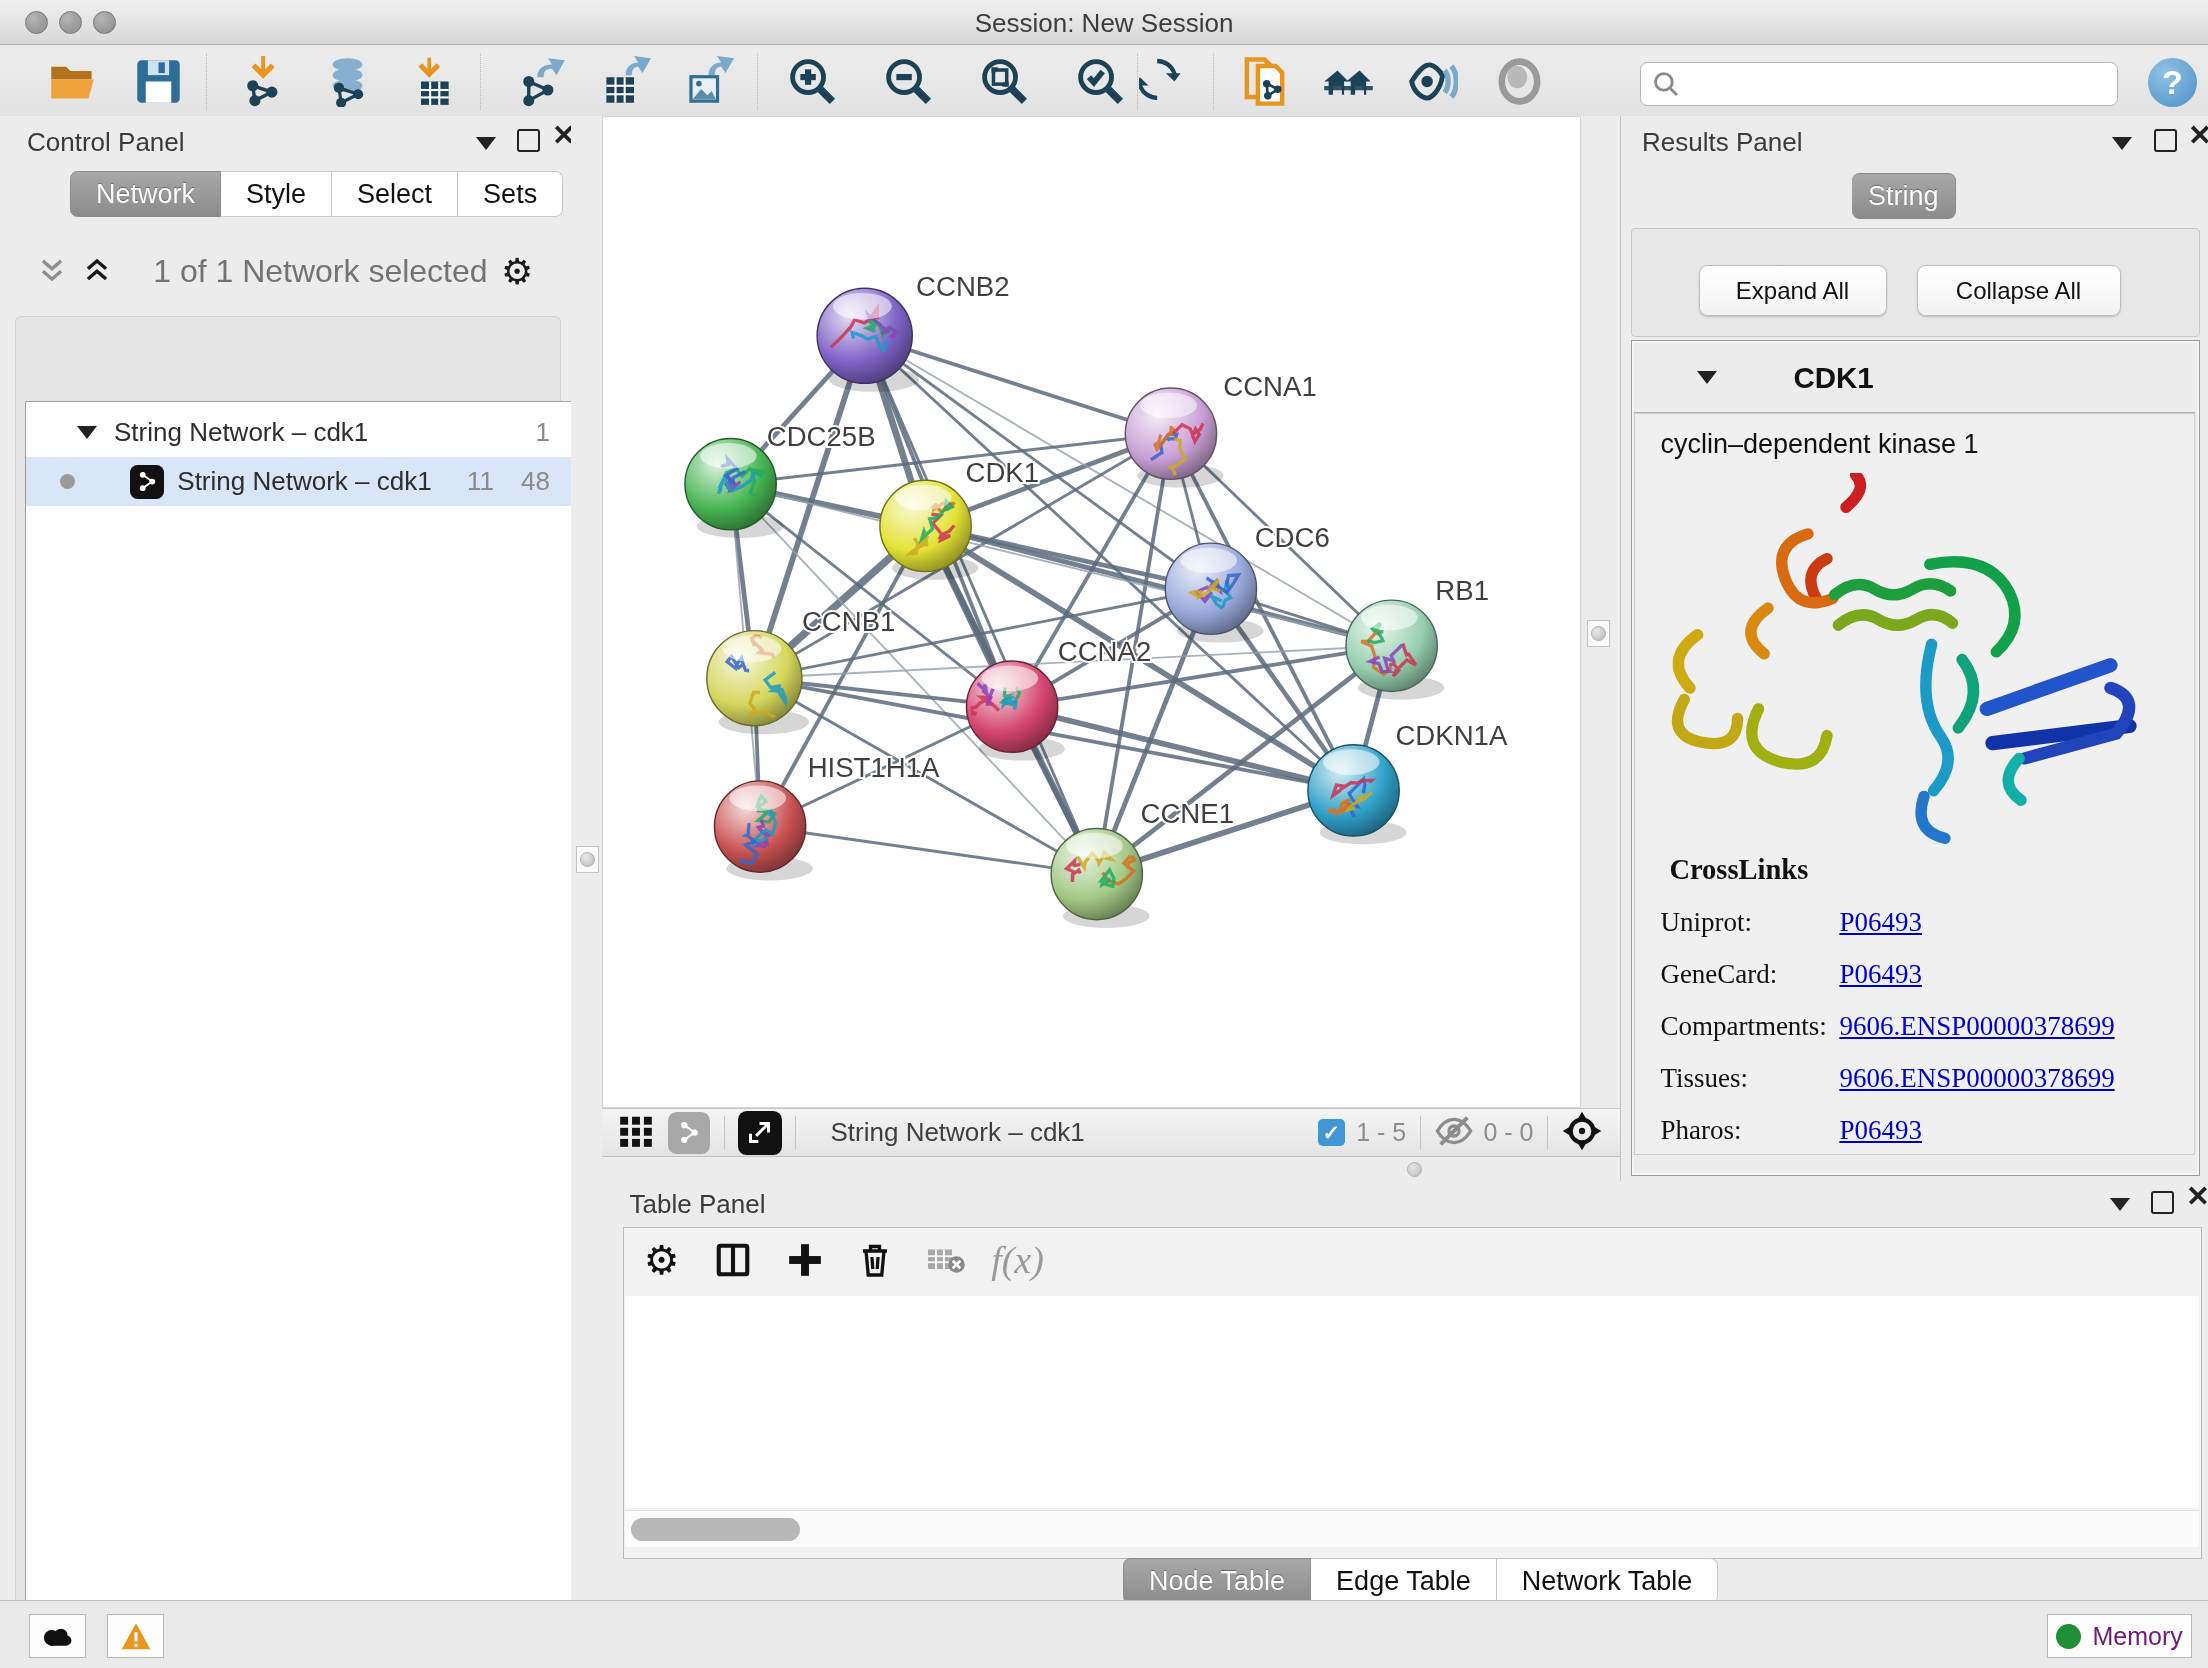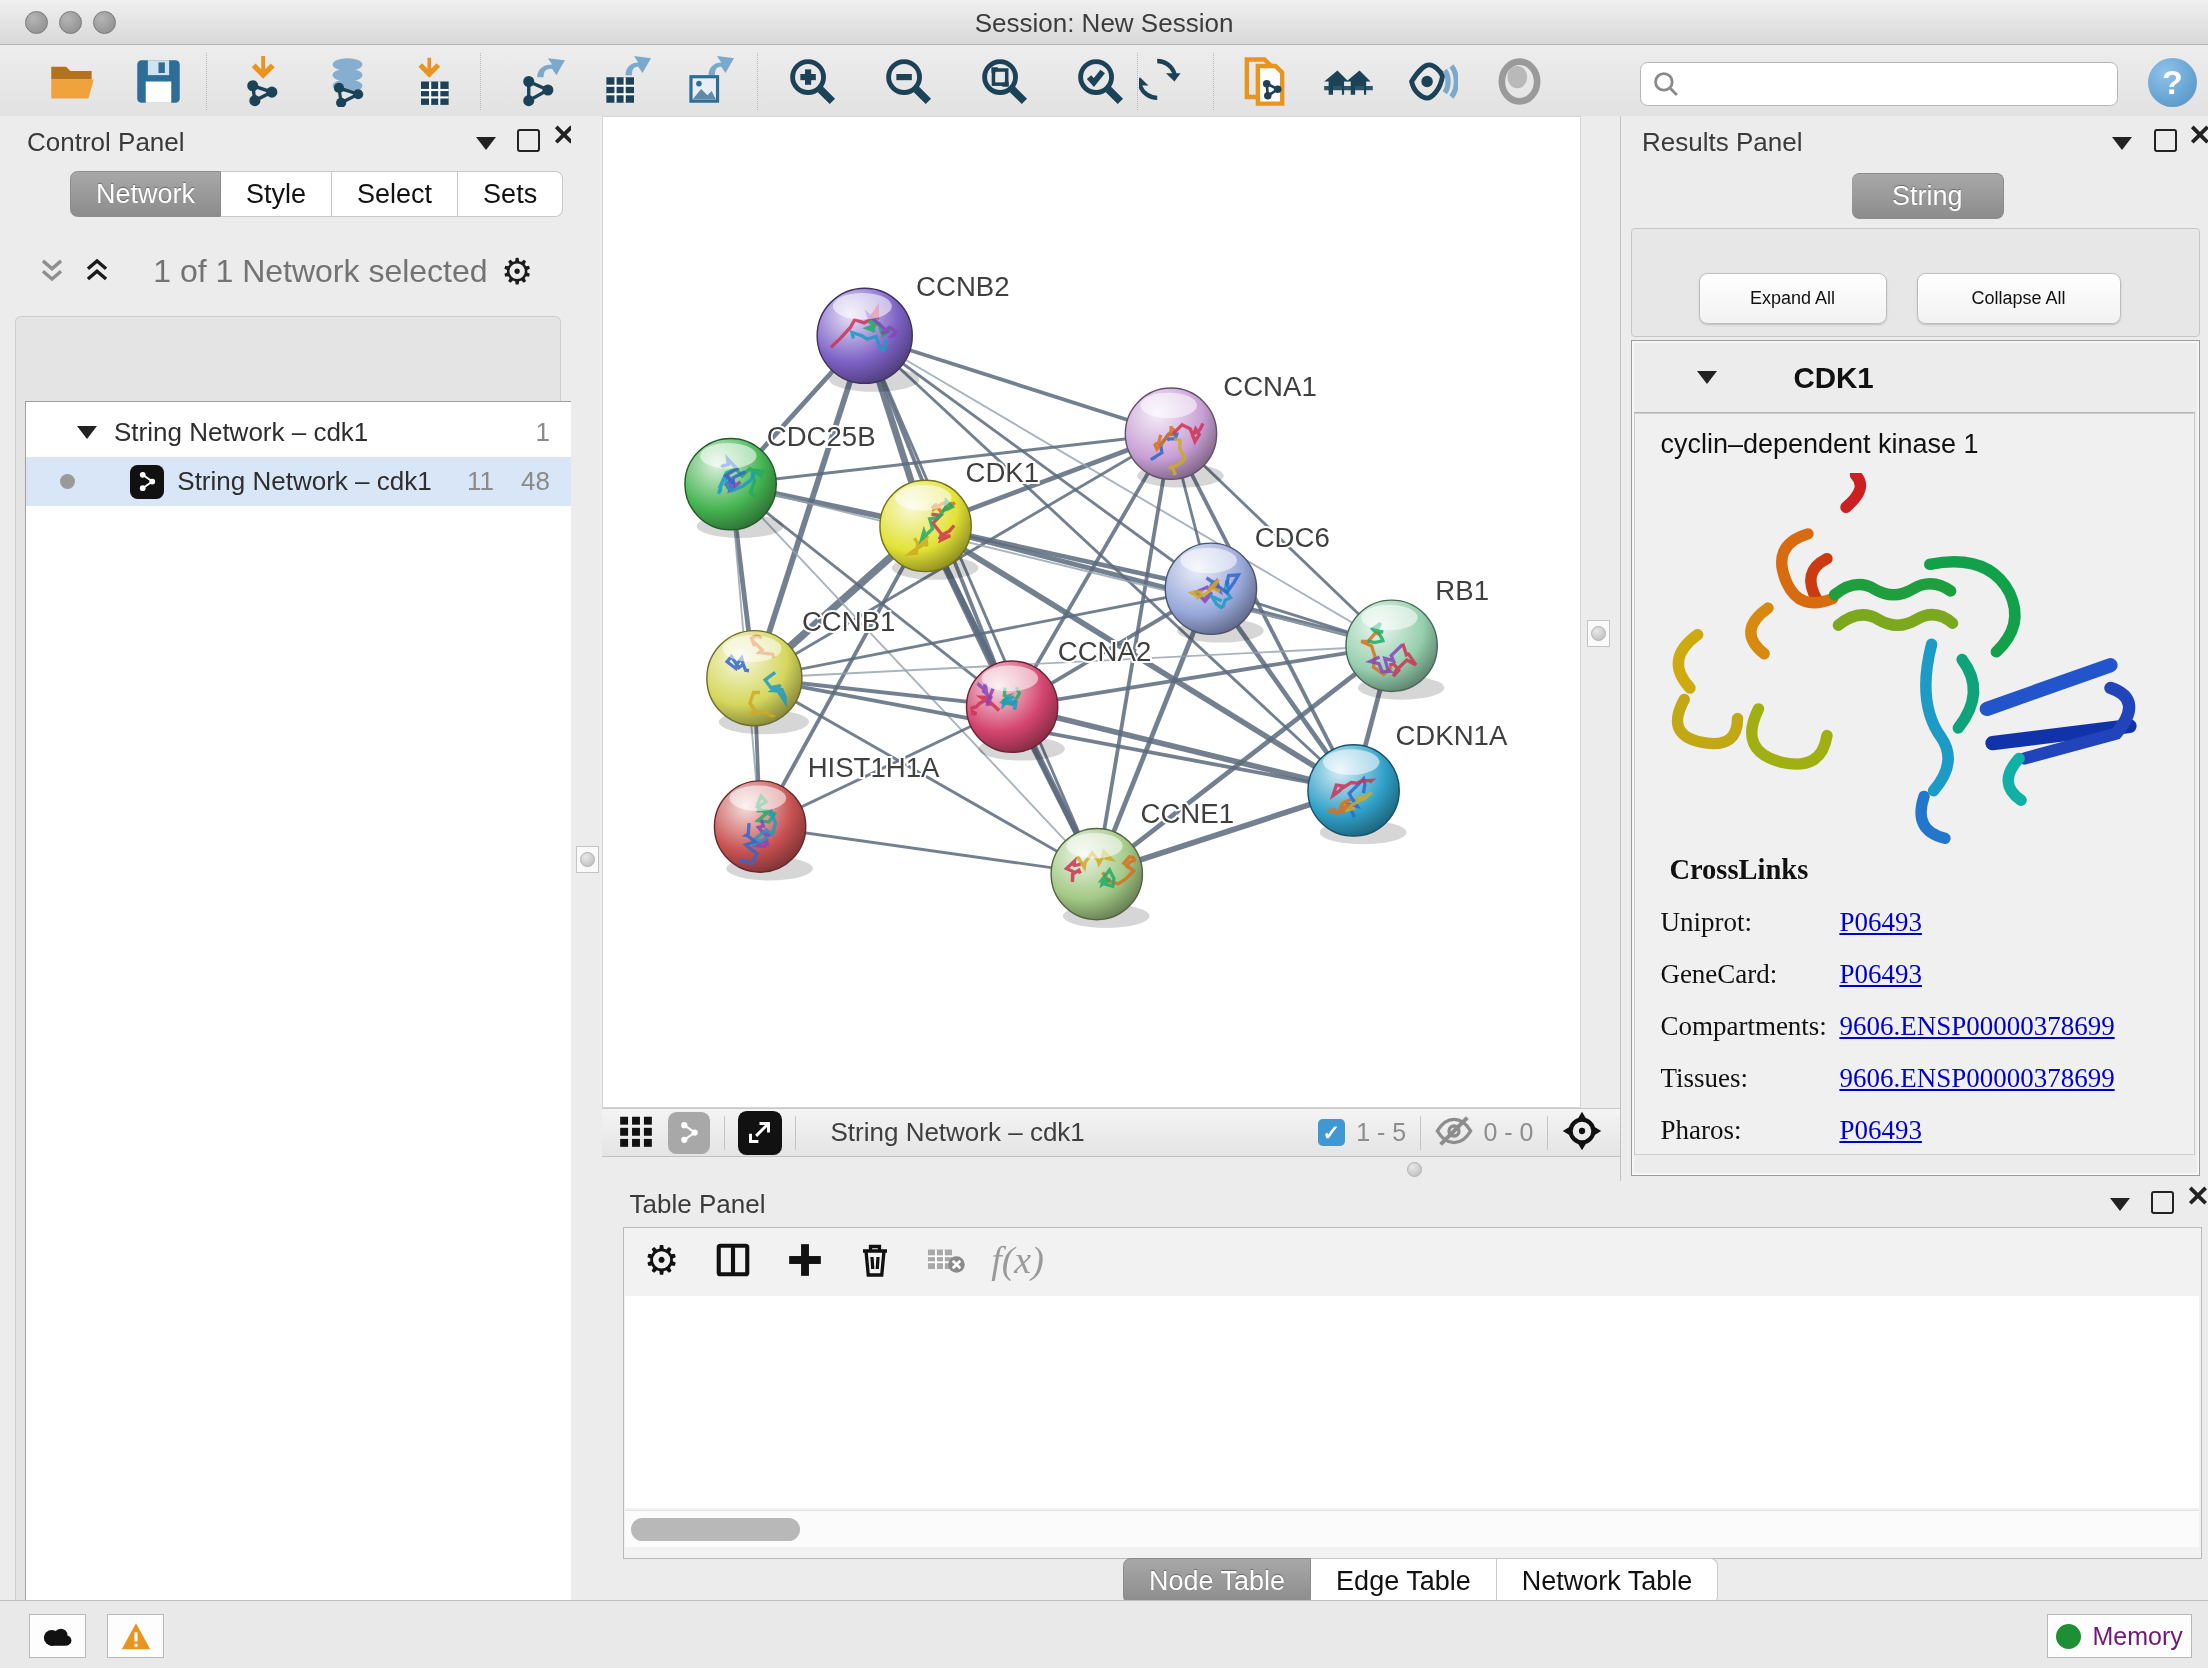--- a/index.html
+++ b/index.html
@@ -65,22 +65,22 @@
   .vt-sep{width:0;height:34px;border-left:1px solid #c4c4c4;margin:0 13.3px;}
   #vt-title{font-size:26px;color:#3f3f3f;margin-left:21px;}
   .vt-gray{color:#8d8d8d;font-size:25px;}
   #vt-check{width:27px;height:27px;border-radius:4.8px;background:#3f97d4;color:#fff;font-size:21px;
     font-weight:bold;display:flex;align-items:center;justify-content:center;}
   
   #results-panel{left:1620px;top:116px;width:589px;height:1065px;background:#ececec;
     border-left:1.9px solid #c3c3c3;box-sizing:border-box;}
   #rp-group{position:absolute;left:9.5px;top:112px;width:567px;height:107px;background:#e7e7e7;
     border:1px solid #c6c6c6;border-radius:3.8px;}
-  .rp-btn{position:absolute;top:44px;height:49px;background:linear-gradient(#ffffff,#f2f2f2);
-    border:1px solid #bdbdbd;border-radius:8.6px;font-size:18px;color:#111;display:flex;
+  .rp-btn{position:absolute;top:36px;height:49px;background:linear-gradient(#ffffff,#f2f2f2);
+    border:1px solid #bdbdbd;border-radius:8.6px;font-size:24px;color:#111;display:flex;
     align-items:center;justify-content:center;box-shadow:0 1px 1.9px rgba(0,0,0,.18);}
   #rp-content{position:absolute;left:9.5px;top:224px;width:567px;height:834px;background:#ececec;
     border:1px solid #9c9c9c;box-shadow:inset 0 0 0 1.9px #f7f7f7;}
   #rp-sec-head{position:absolute;left:2.9px;top:2.9px;width:561px;height:68px;border-bottom:1px solid #b5b5b5;
     display:flex;align-items:center;}
   #rp-body{position:absolute;left:2.9px;top:72px;width:561px;height:742px;background:#f0f0f0;
     border:1px solid #cdcdcd;box-sizing:border-box;}
   .serif{font-family:"Liberation Serif",serif;}
   .xl-row{display:flex;font-size:27px;margin:21px 0 0 25px;}
   .xl-label{width:179px;color:#111;}
@@ -688,21 +688,21 @@
 
   <div class="abs gutter" style="left:602px;top:1157px;width:1018px;height:25px">
     <span class="handle-dot" style="position:absolute;left:805px;top:4.8px"></span>
   </div>
 
   <div id="results-panel" class="abs">
     <span class="panel-title abs" style="left:21px;top:11.4px">Results Panel</span>
     <span class="win-ic tri" style="left:491px;top:21px"></span>
     <span class="win-ic float-ic" style="left:533px;top:13.3px"></span>
     <span class="win-ic x-ic" style="left:567px;top:7.6px">✕</span>
-    <span class="seg-tab active abs" style="left:231px;top:57px;border-radius:7.6px;padding:0 40px">String</span>
+    <span class="seg-tab active abs" style="left:231px;top:57px;border-radius:7.6px;padding:0 16px">String</span>
     <div id="rp-group">
       <span class="rp-btn" style="left:67px;width:186px">Expand All</span>
       <span class="rp-btn" style="left:285px;width:202px">Collapse All</span>
     </div>
     <div id="rp-content">
       <div id="rp-sec-head">
         <span class="tri" style="margin-left:63px"></span>
         <span style="margin-left:76px;font-size:29.5px;font-weight:bold;color:#111">CDK1</span>
       </div>
       <div id="rp-body">

